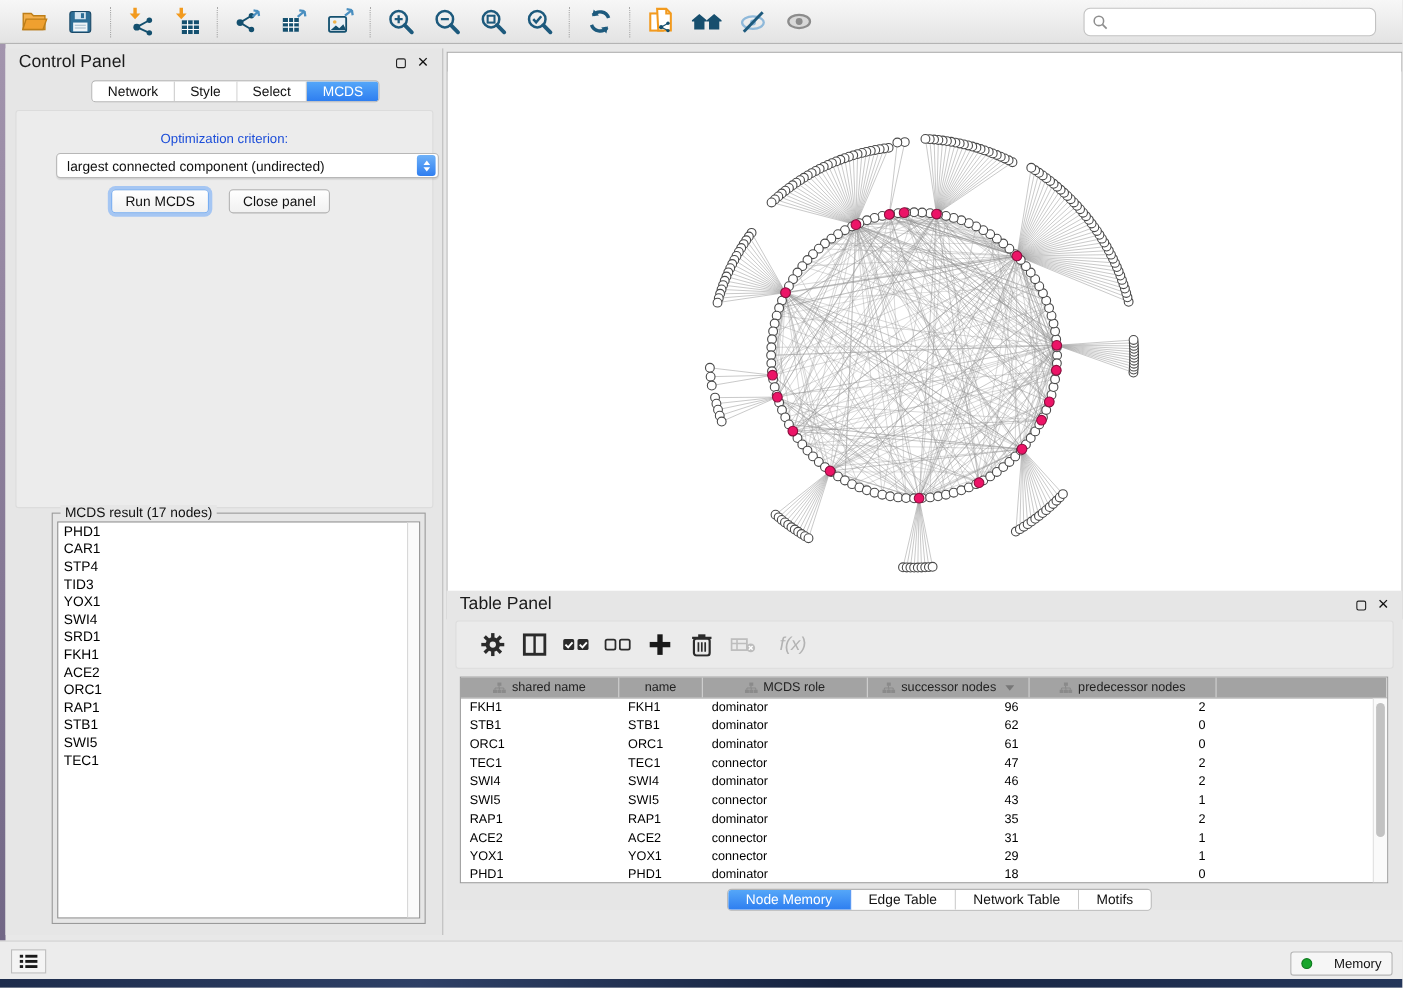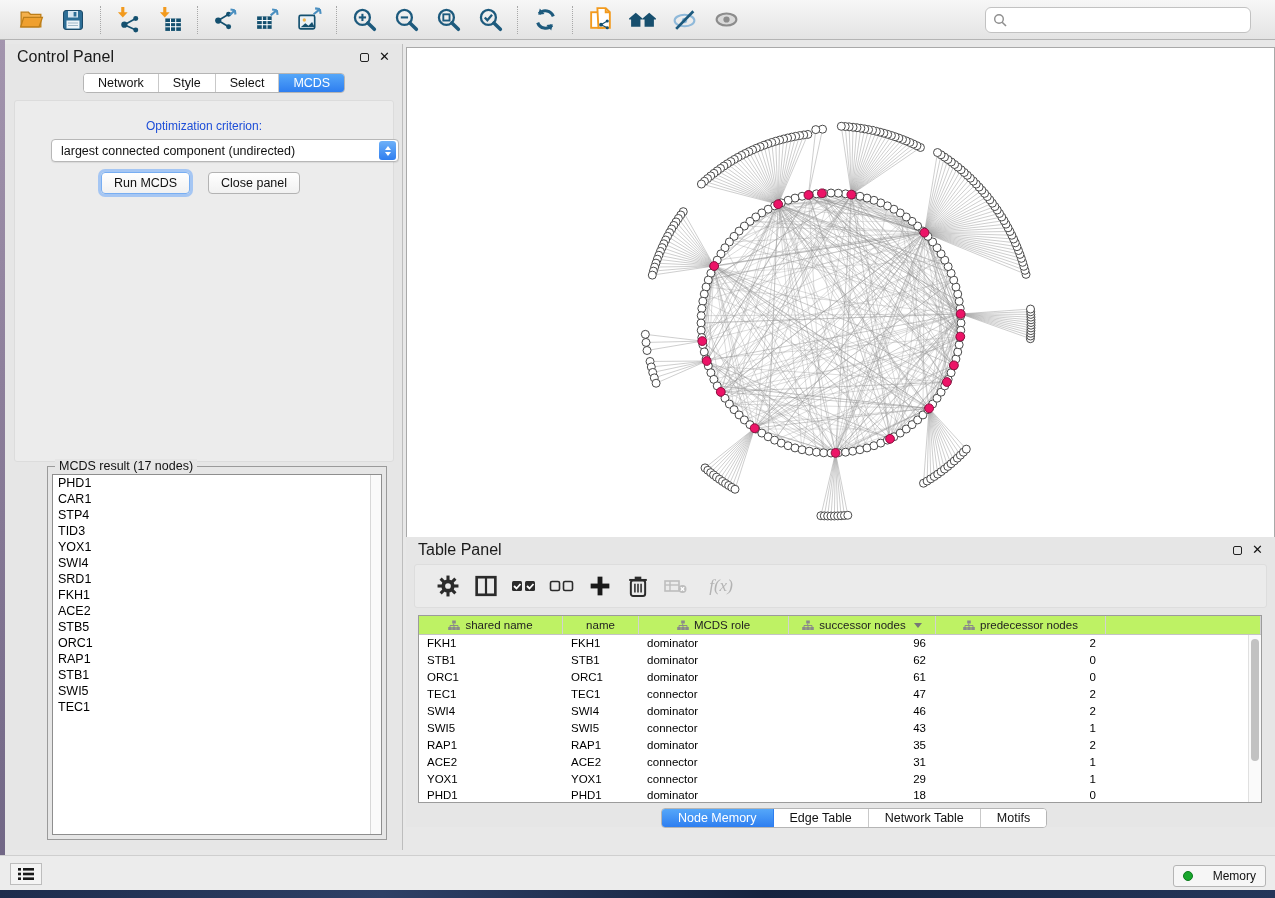--- a/index.html
+++ b/index.html
@@ -70,26 +70,26 @@
     position:relative; display:flex; align-items:center; }
   .tl-dot { width:11px; height:11px; border-radius:50%; margin-left:6px; }
   #net-title { position:absolute; width:100%; text-align:center; font-size:11.5px; color:#222; }
   #net-canvas { position:absolute; left:0; top:17px; right:0; bottom:0; background:#fff; }
 
   
   #table-panel { position:absolute; left:406px; top:537px; width:869px; height:290px; background:#e6e6e6; }
   #tp-toolbar { position:absolute; left:8px; top:27px; right:8px; height:44px; background:#ebebeb;
     border:1px solid #dddddd; border-radius:3px; display:flex; align-items:center; padding-left:14px; gap:0; }
   .tp-btn { width:38px; height:36px; display:flex; align-items:center; justify-content:center; }
-  .fx-label { font-family:Liberation Serif, serif; font-style:italic; font-size:17px; color:#b3b3b3; }
+  .fx-label { font-family:Liberation Sans, sans-serif; font-style:italic; font-size:17px; color:#b3b3b3; }
 
   #ntable { position:absolute; left:12px; top:78px; width:844px; height:188px; background:#fff;
     border:1px solid #9b9b9b; }
   .trow { display:grid; grid-template-columns:144px 76px 150px 147px 170px 1fr; }
-  #ntable-header { height:19px; background:#bef264; border-bottom:1px solid #c4c4c4; font-size:11.5px; color:#222; }
+  #ntable-header { height:19px; background:#a3a3a3; border-bottom:1px solid #c4c4c4; font-size:11.5px; color:#222; }
   .hcell { display:flex; align-items:center; justify-content:center; gap:5px; border-right:1px solid #d2d2d2; overflow:hidden; white-space:nowrap; }
   .hcell .sorticon { width:0; height:0; border-left:4px solid transparent; border-right:4px solid transparent; border-top:5px solid #777; margin-left:3px; }
   .drow { height:16.9px; font-size:11.5px; color:#000; align-items:center; }
   .dcell { padding-left:8px; white-space:nowrap; overflow:hidden; }
   .dcell.num { text-align:right; padding-right:10px; }
   #ntable-scroll { position:absolute; right:0; top:19px; bottom:0; width:13px; background:#fafafa; border-left:1px solid #e0e0e0; }
   #ntable-thumb { position:absolute; left:2px; right:2px; top:4px; height:122px; background:#c2c2c2; border-radius:5px; }
 
   #tp-tabs { left:255px; top:271px; background:#fff; }
   #tp-tabs .seg-tab { padding:0 16px; }
@@ -327,21 +327,20 @@
       <div id="result-items">
           <div class="list-item">PHD1</div>
           <div class="list-item">CAR1</div>
           <div class="list-item">STP4</div>
           <div class="list-item">TID3</div>
           <div class="list-item">YOX1</div>
           <div class="list-item">SWI4</div>
           <div class="list-item">SRD1</div>
           <div class="list-item">FKH1</div>
           <div class="list-item">ACE2</div>
-          <div class="list-item">STB5</div>
           <div class="list-item">ORC1</div>
           <div class="list-item">RAP1</div>
           <div class="list-item">STB1</div>
           <div class="list-item">SWI5</div>
           <div class="list-item">TEC1</div>
         </div>
       <div id="result-scroll"></div>
     </div>
   </div>
 </div>

